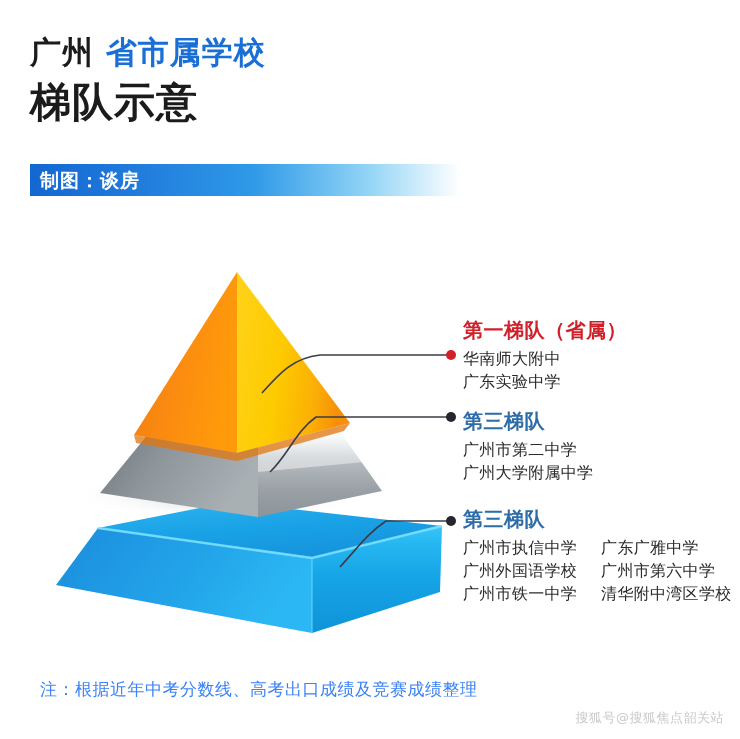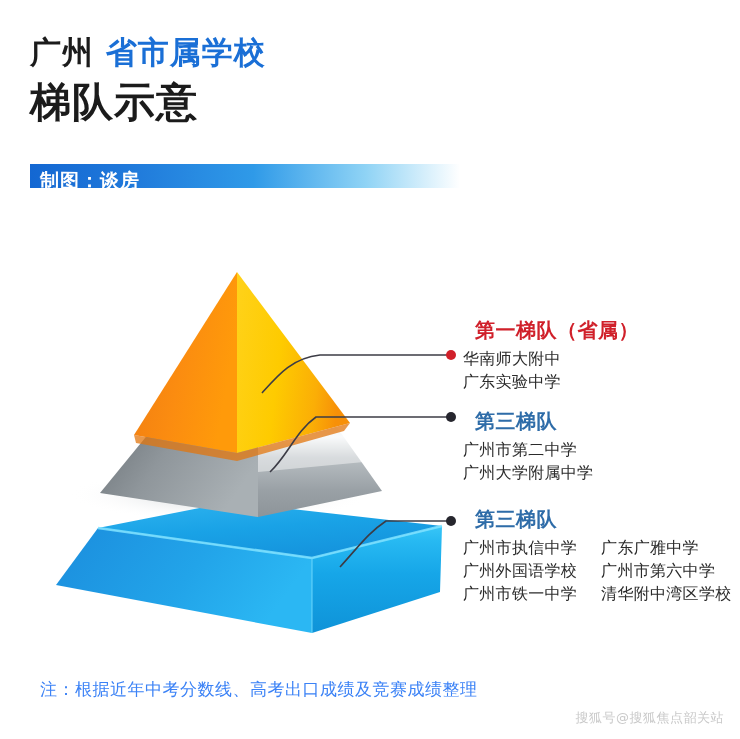--- a/index.html
+++ b/index.html
@@ -43,21 +43,21 @@
     letter-spacing: 1px;
     white-space: nowrap;
   }
 
   
   .credit-bar {
     position: absolute;
     left: 30px;
     top: 164px;
     width: 430px;
-    height: 24px;
+    height: 32px;
     background: linear-gradient(to right, #1367d2 0%, #1f78da 22%, #2f9ae8 52%, #8fd3f5 78%, #ffffff 100%);
   }
   .credit-text {
     position: absolute;
     left: 10px;
     top: 4px;
     font-size: 19px;
     font-weight: bold;
     color: #ffffff;
     letter-spacing: 1px;
@@ -77,21 +77,20 @@
   
   .callout {
     position: absolute;
   }
   .callout-title {
     font-size: 20px;
     font-weight: bold;
     line-height: 24px;
     white-space: nowrap;
     letter-spacing: 0.5px;
-    margin-left: 12px;
   }
   .callout-title.red  { color: #d0202a; }
   .callout-title.blue { color: #2e6ca8; }
   .callout-lines {
     margin-top: 5px;
   }
   .callout-line {
     font-size: 16px;
     line-height: 23px;
     color: #2b2b2b;

